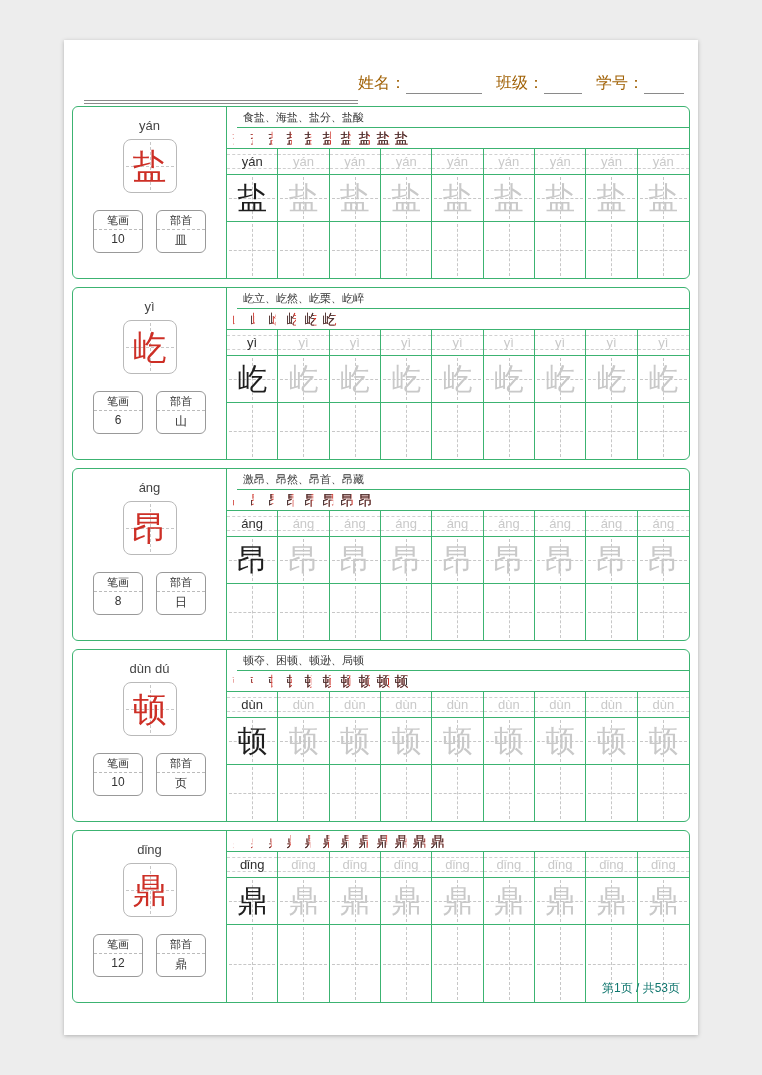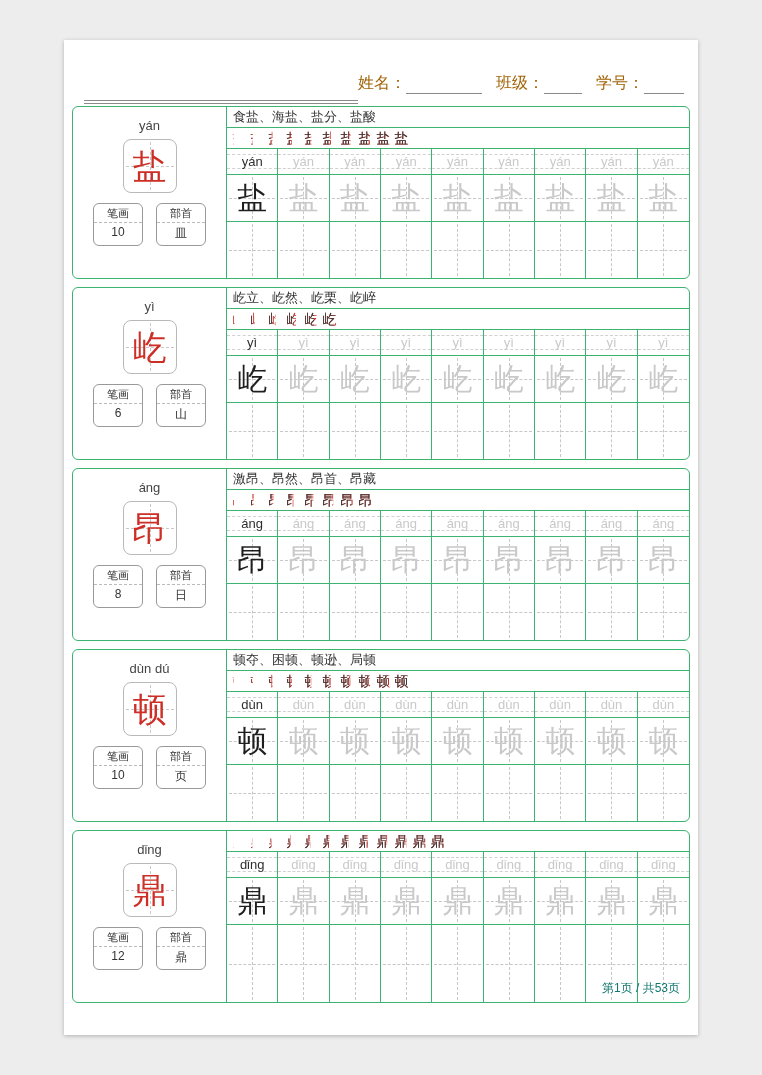--- a/index.html
+++ b/index.html
@@ -48,32 +48,32 @@
     position:relative; margin-top:6px; width:54px; height:54px;
     border:1.5px solid #b9b9b9; border-radius:8px;
   }
   .tian-box .char-red {
     position:relative; z-index:2; display:block; width:100%; height:100%;
     line-height:52px; text-align:center; font-size:34px; color:#cd2f26;
     font-family:"DejaVu Sans","Liberation Sans",sans-serif;
   }
   .cross-h { position:absolute; left:2px; right:2px; top:50%; border-top:1px dashed #c7c7c7; }
   .cross-v { position:absolute; top:2px; bottom:2px; left:50%; border-left:1px dashed #c7c7c7; }
-  .info-row { margin-top:10px; display:flex; gap:13px; }
+  .info-row { margin-top:17px; display:flex; gap:13px; }
   .info-box { width:50px; border:1px solid #999; border-radius:6px; overflow:hidden; background:#fff; }
   .info-box .lbl {
     display:block; font-size:11px; color:#333; text-align:center;
     padding:2px 0 1px 0; border-bottom:1px dashed #bbb;
   }
   .info-box .val { display:block; font-size:12px; color:#333; text-align:center; padding:2px 0 3px 0; }
   
   .grid { flex:1; display:flex; flex-direction:column; border-left:1.5px solid #3cb371; }
   .words-row {
-    height:21px; line-height:20px; padding-left:6px; font-size:13px; color:#333;
-    border-bottom:1.5px solid #3cb371; white-space:nowrap; overflow:hidden;
+    height:21px; line-height:20px; padding-left:6px; font-size:11px; color:#333;
+    border-bottom:1.5px solid #3cb371; white-space:nowrap; overflow:hidden;margin-left:10px;
   }
   .strokes-row {
     height:21px; border-bottom:1.5px solid #3cb371;
     display:flex; align-items:center; padding-left:5px;
   }
   .stroke-step {
     position:relative; width:15px; height:17px; margin-right:3px;
     font-size:14px; line-height:17px; text-align:center;
     font-family:"DejaVu Sans","Liberation Sans",sans-serif;
   }

